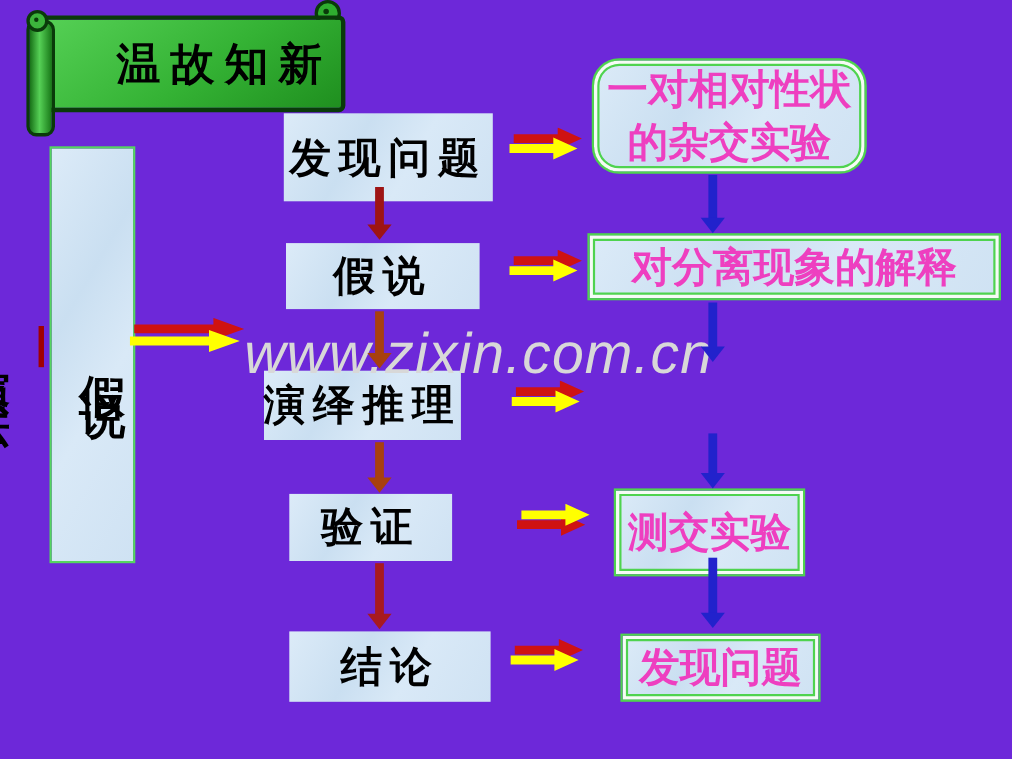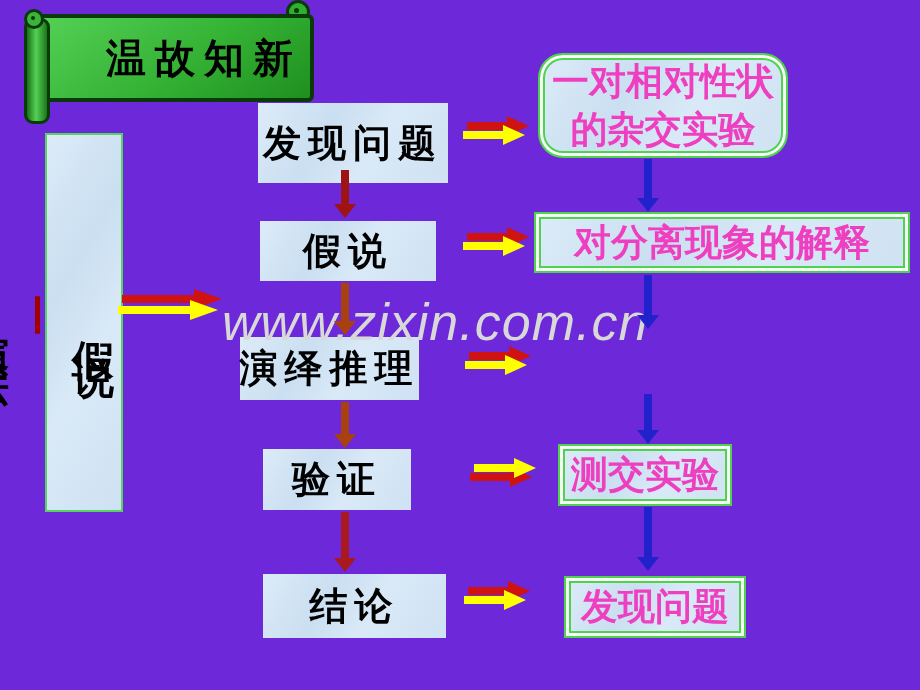--- a/index.html
+++ b/index.html
@@ -162,21 +162,21 @@
     </svg>
   </div>
 
   <div class="right-box bluefill" style="left:538px;top:53px;width:250px;height:105px;border-radius:25px;">
     <span>一对相对性状</span>
     <span>的杂交实验</span>
   </div>
   <div class="right-box bluefill" style="left:534px;top:212px;width:376px;height:61px;">
     <span>对分离现象的解释</span>
   </div>
-  <div class="right-box bluefill" style="left:558px;top:444px;width:174px;height:62px;">
+  <div class="right-box bluefill" style="left:558px;top:444px;width:174px;height:80px;">
     <span>测交实验</span>
   </div>
   <div class="right-box bluefill" style="left:564px;top:576px;width:182px;height:62px;">
     <span>发现问题</span>
   </div>
 
   <div class="varrow c-blue" style="left:637px;top:159px;height:53px;">
     <div class="shaft"></div>
       <div class="head"></div>
   </div>

